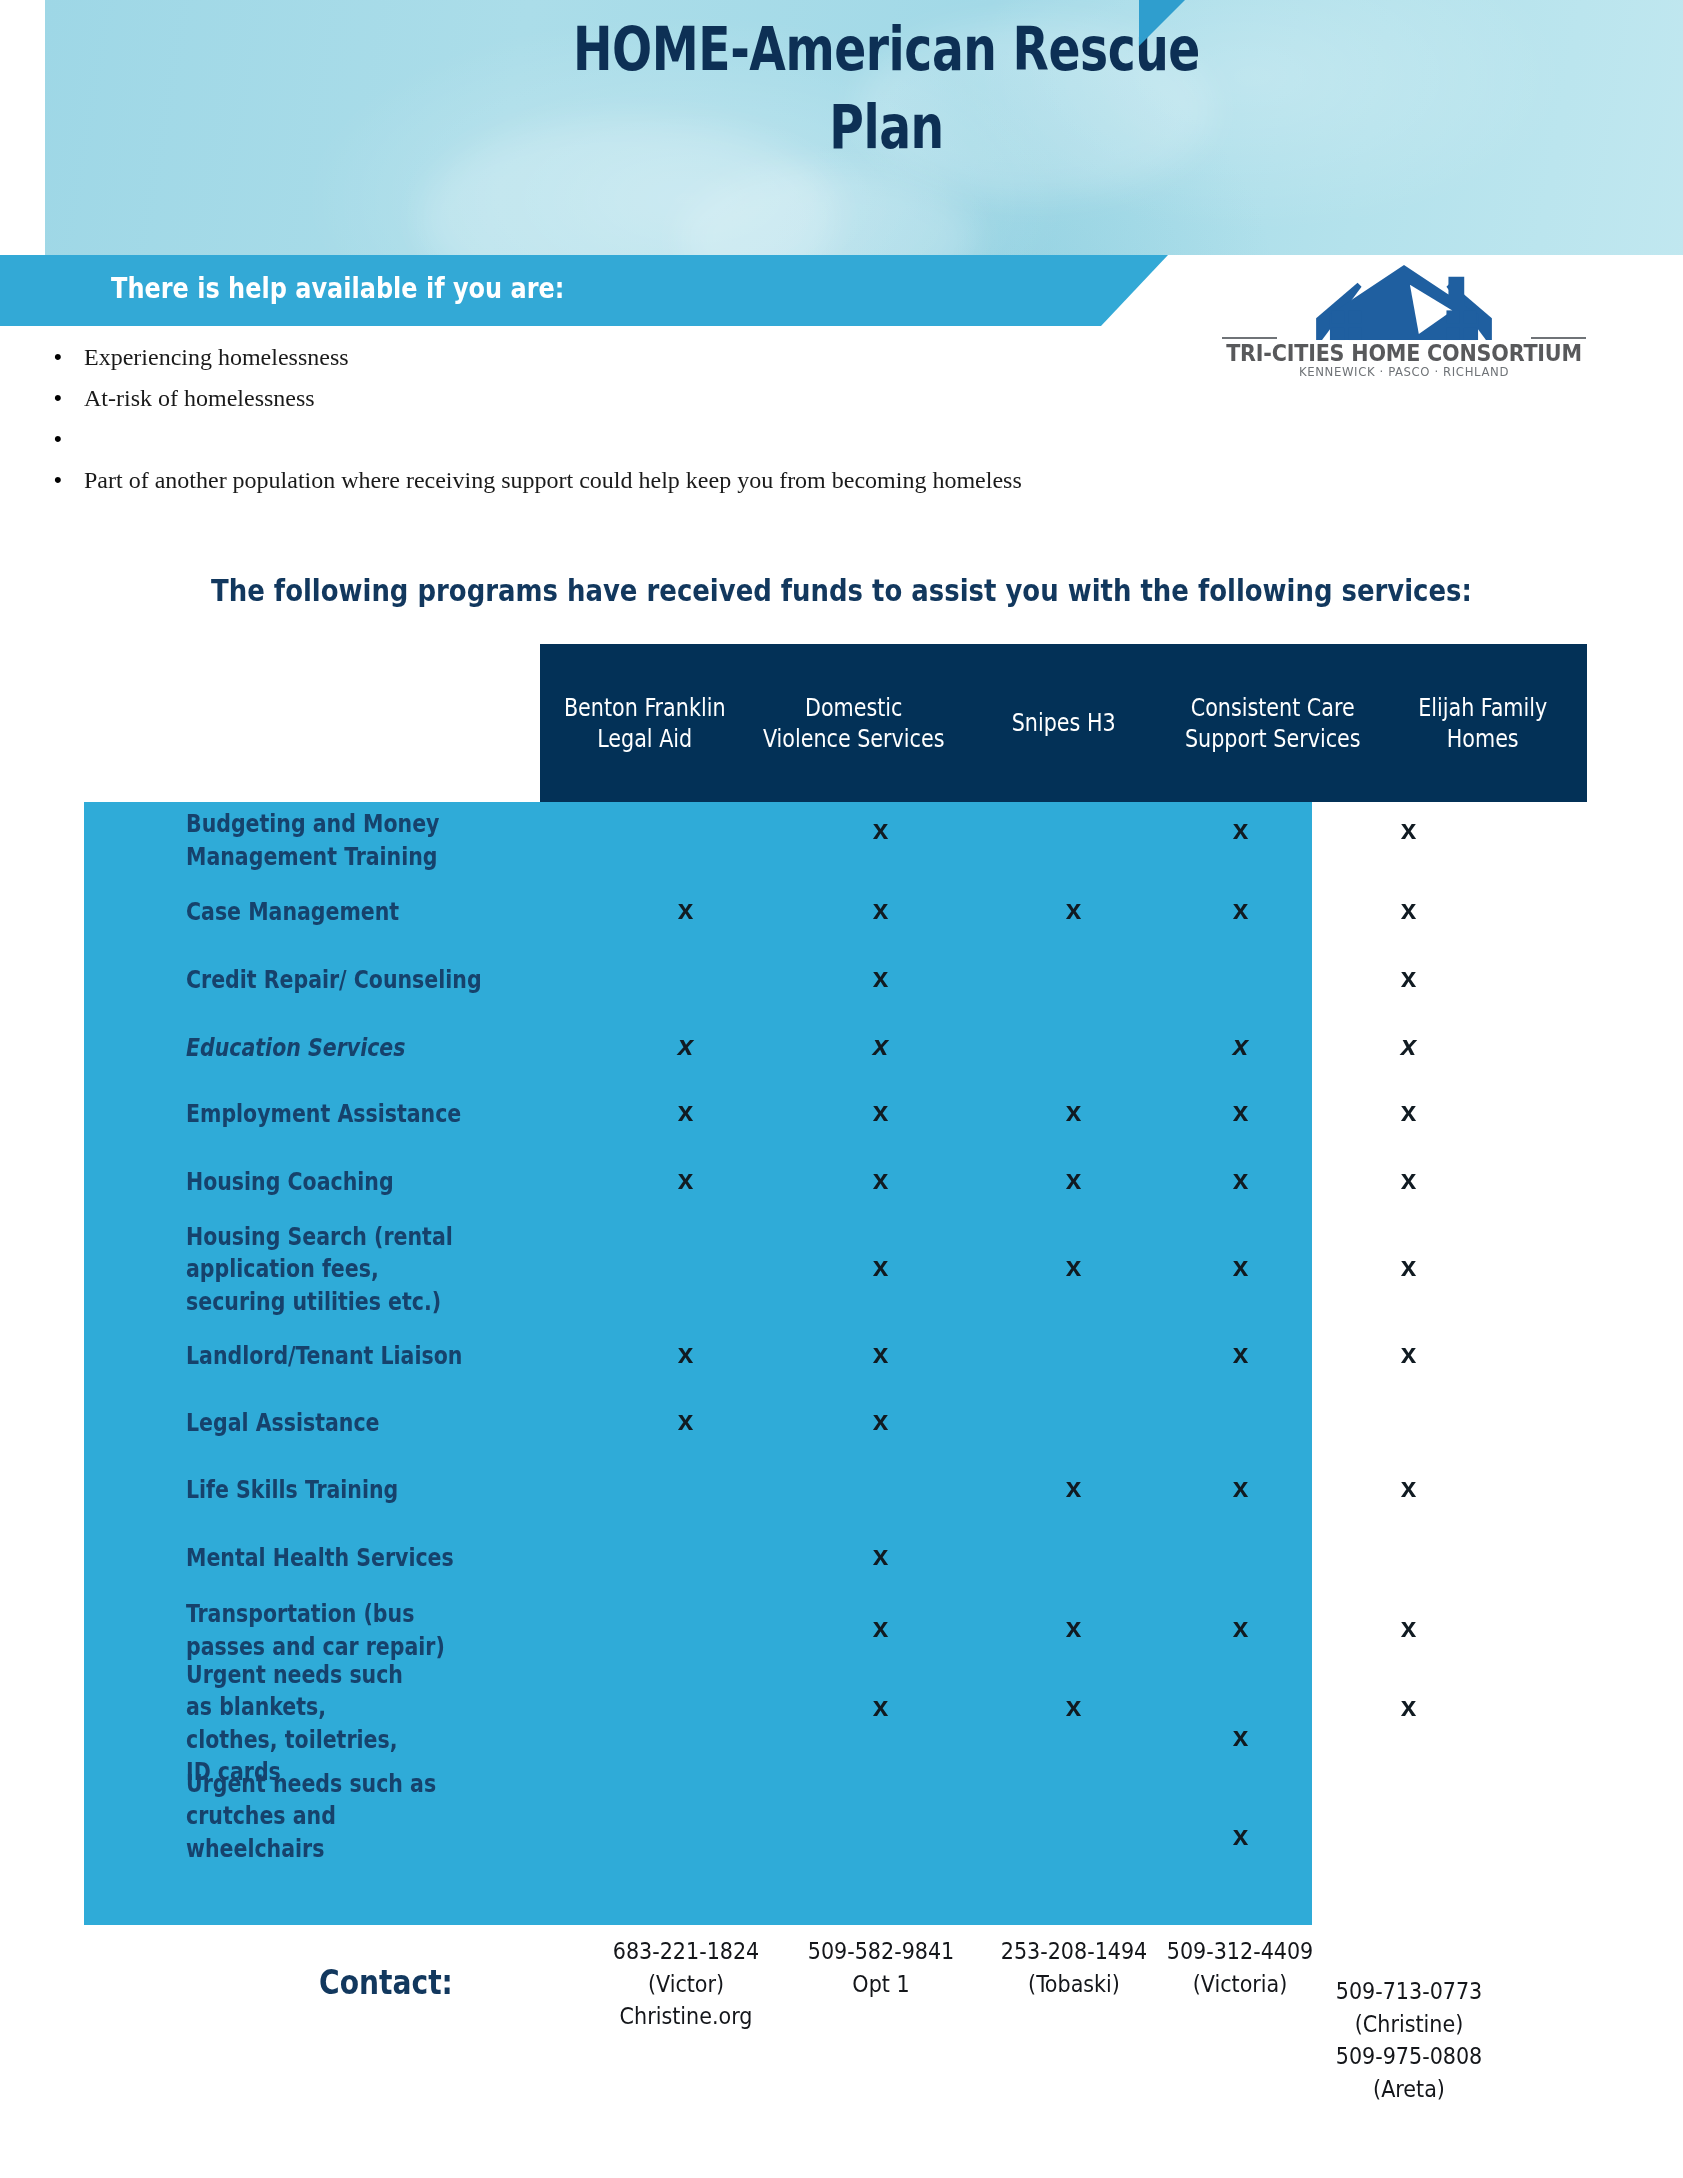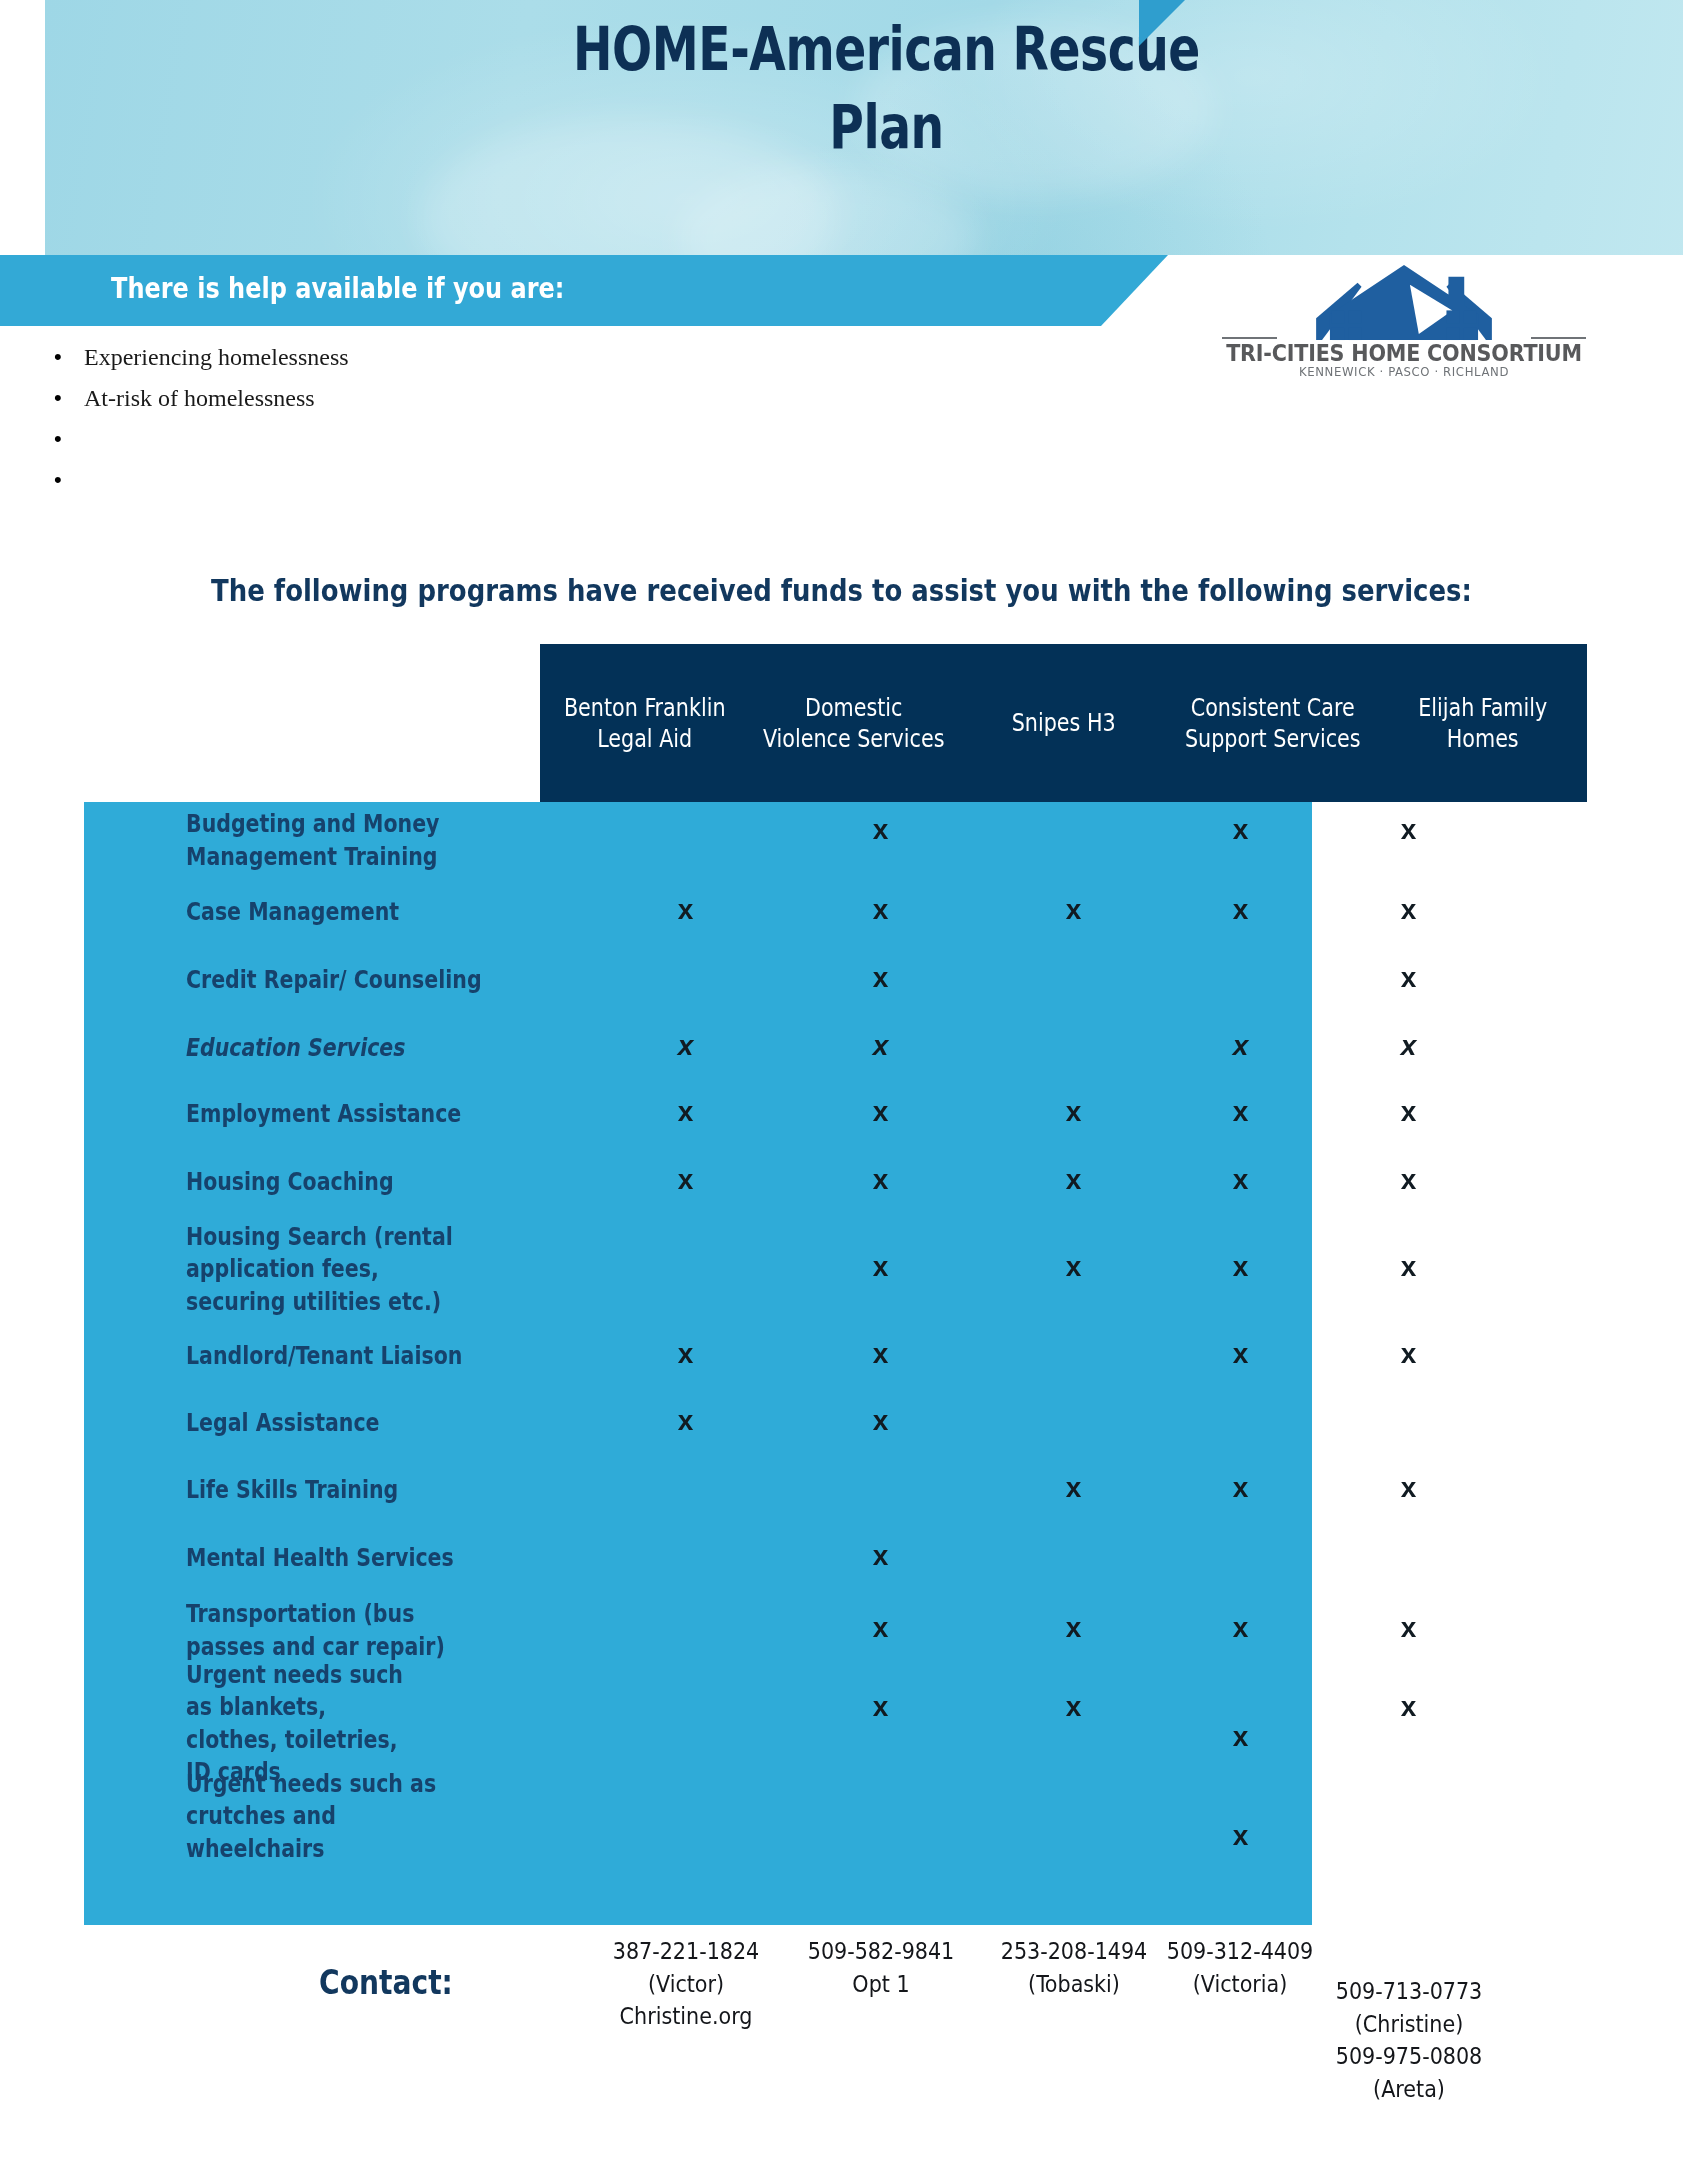--- a/index.html
+++ b/index.html
@@ -303,20 +303,21 @@
     </div>
     <div class="bullet-row">
       <div class="bullet-dot">•</div>
       <div class="bullet-txt">At-risk of homelessness</div>
     </div>
     <div class="bullet-row">
       <div class="bullet-dot">•</div>
     </div>
     <div class="bullet-row">
       <div class="bullet-dot">•</div>
+      <div class="bullet-txt">Part of another population where receiving support could help keep you from becoming homeless</div>
     </div>
   </div>
 
 <div class="section-head">The following programs have received funds to assist you with the following services:</div>
 
 <div class="thead" id="thead-host">
     <div class="thead-cell">Benton Franklin Legal Aid</div>
     <div class="thead-cell">Domestic Violence Services</div>
     <div class="thead-cell">Snipes H3</div>
     <div class="thead-cell">Consistent Care Support Services</div>
@@ -411,21 +412,21 @@
     </div>
     <div class="trow" style="top: 976px; height: 77px;">
       <div class="tlabel" style="width: 297px;">Urgent needs such as crutches and wheelchairs</div>
       <div class="xcell" style="left: 1131px; top: calc(50% - 19px); margin-top: 22px;">x</div>
     </div>
   </div>
 
 <div class="contact-label">Contact:</div>
 <div id="contact-host">
     <div class="contact-cell" style="left: 597px;">
-      <div>387-221-1824</div>
+      <div>683-221-1824</div>
       <div>(Victor)</div>
       <div>Christine.org</div>
     </div>
     <div class="contact-cell" style="left: 792px;">
       <div>509-582-9841</div>
       <div>Opt 1</div>
     </div>
     <div class="contact-cell" style="left: 985px;">
       <div>253-208-1494</div>
       <div>(Tobaski)</div>

